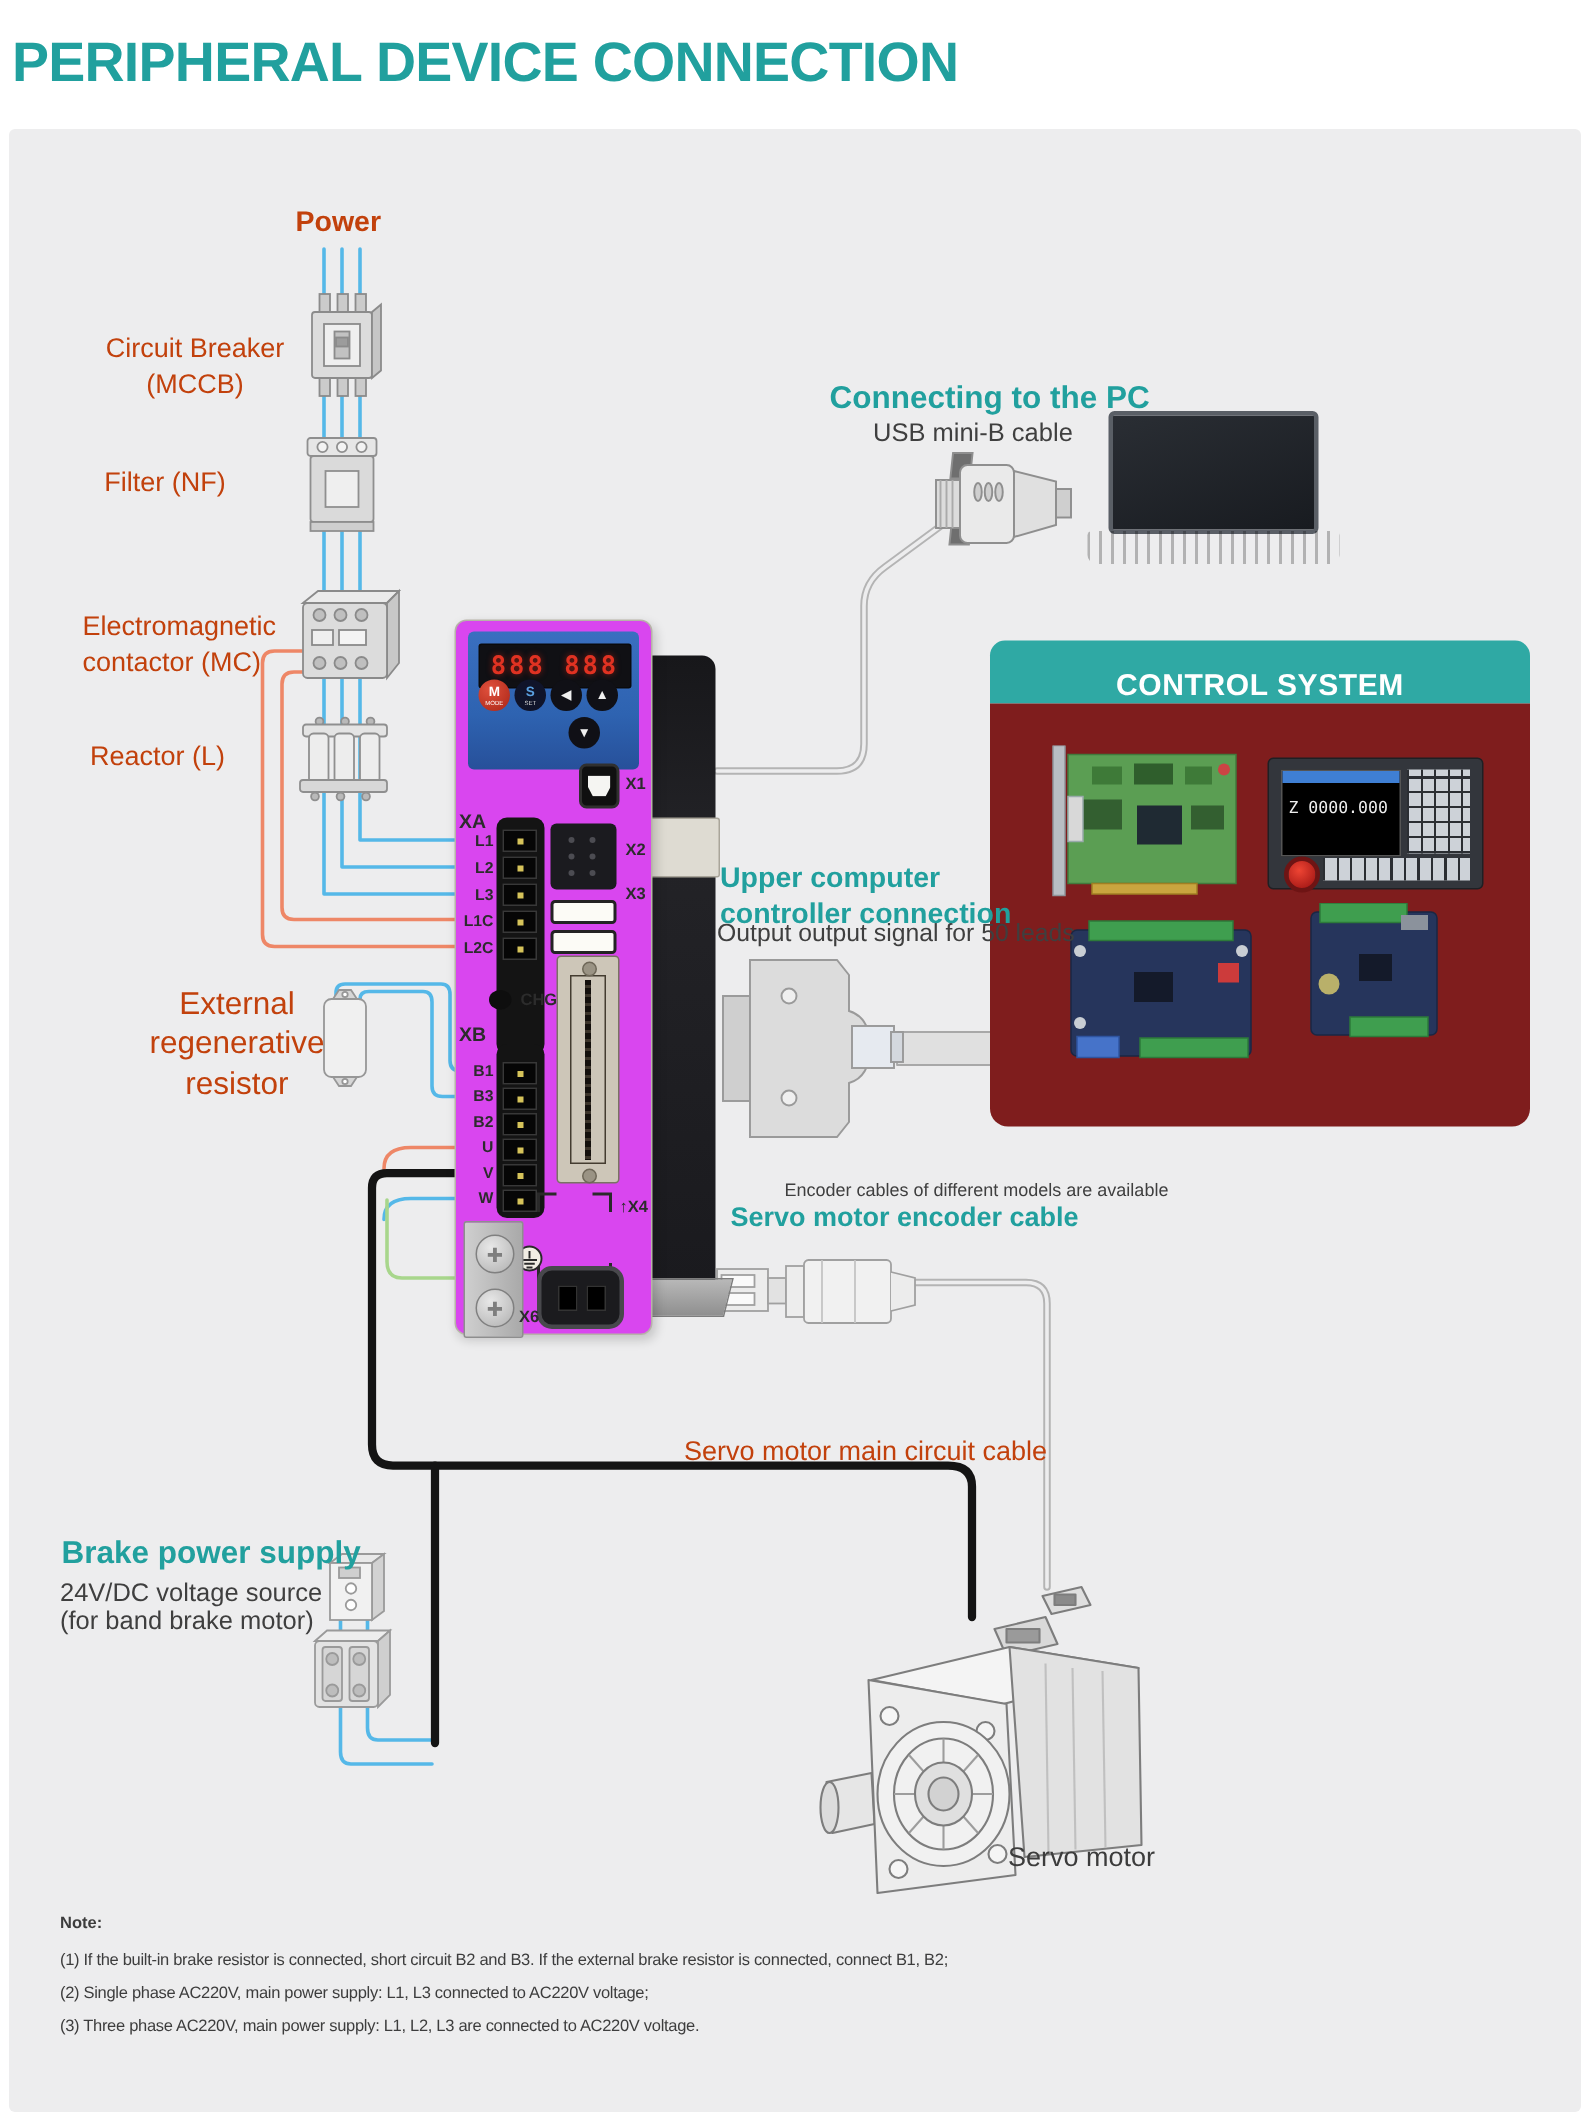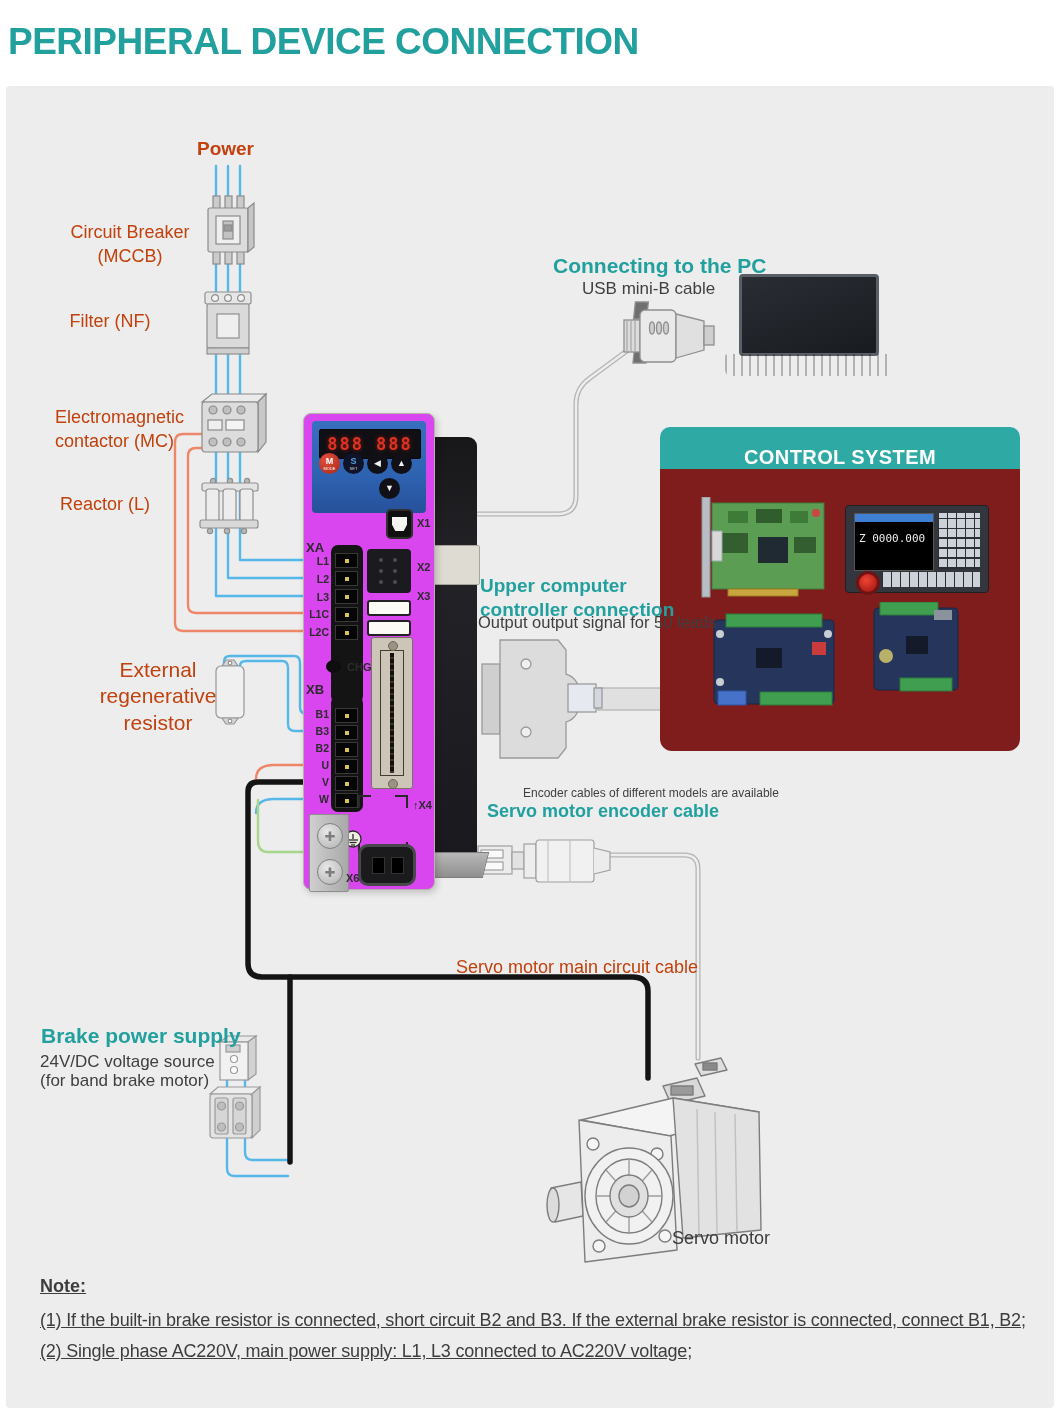--- a/index.html
+++ b/index.html
@@ -61,21 +61,21 @@
   .cnc{position:absolute;left:185px;top:36px;width:142px;height:86px;background:#33363c;border:1px solid #1e2024;border-radius:4px;}
   .cnc-screen{position:absolute;left:8px;top:7px;width:78px;height:56px;background:#000;border:1px solid #555;}
   .cnc-bar{position:absolute;left:0;top:0;width:100%;height:8px;background:#3f7fd4;}
   .cnc-z{position:absolute;left:4px;top:18px;color:#eee;font-family:"DejaVu Sans Mono",monospace;font-size:11px;white-space:nowrap;}
   .cnc-keys{position:absolute;left:92px;top:7px;width:42px;height:56px;background:#cdd2d8;
     background-image:repeating-linear-gradient(0deg,#2b2e33 0 1.5px,transparent 1.5px 10px),repeating-linear-gradient(90deg,#2b2e33 0 1.5px,transparent 1.5px 9px);}
   .cnc-row{position:absolute;left:36px;top:66px;width:98px;height:15px;background:#cdd2d8;
     background-image:repeating-linear-gradient(90deg,#2b2e33 0 1.5px,transparent 1.5px 9px);}
   .estop{position:absolute;left:10px;top:65px;width:18px;height:18px;border-radius:50%;background:radial-gradient(circle at 40% 35%,#ee4433,#991111);border:3px solid #6e1414;}
   
-  .note{position:absolute;left:40px;top:1276px;width:990px;font-size:18px;color:#3d3d3d;text-decoration:underline;}
+  .note{position:absolute;left:40px;top:1276px;width:990px;font-size:11px;color:#3d3d3d;}
   .note .nh{font-weight:700;margin-bottom:13px;}
   .note .nl{margin-bottom:10px;letter-spacing:-.2px;}
 </style>
 </head>
 <body>
 
 <div class="page">
 
   <h1 class="title">PERIPHERAL DEVICE CONNECTION</h1>
 
@@ -476,15 +476,16 @@
       <b style="left:11px;"></b>
         <b style="left:30px;"></b>
     </div>
     <div class="plabel" style="left:42px;top:458px;">X6</div>
   </div>
 
   <div class="note">
     <div class="nh">Note:</div>
     <div class="nl">(1) If the built-in brake resistor is connected, short circuit B2 and B3. If the external brake resistor is connected, connect B1, B2;</div>
     <div class="nl">(2) Single phase AC220V, main power supply: L1, L3 connected to AC220V voltage;</div>
+    <div class="nl">(3) Three phase AC220V, main power supply: L1, L2, L3 are connected to AC220V voltage.</div>
   </div>
 
 </div>
 
 </body></html>

